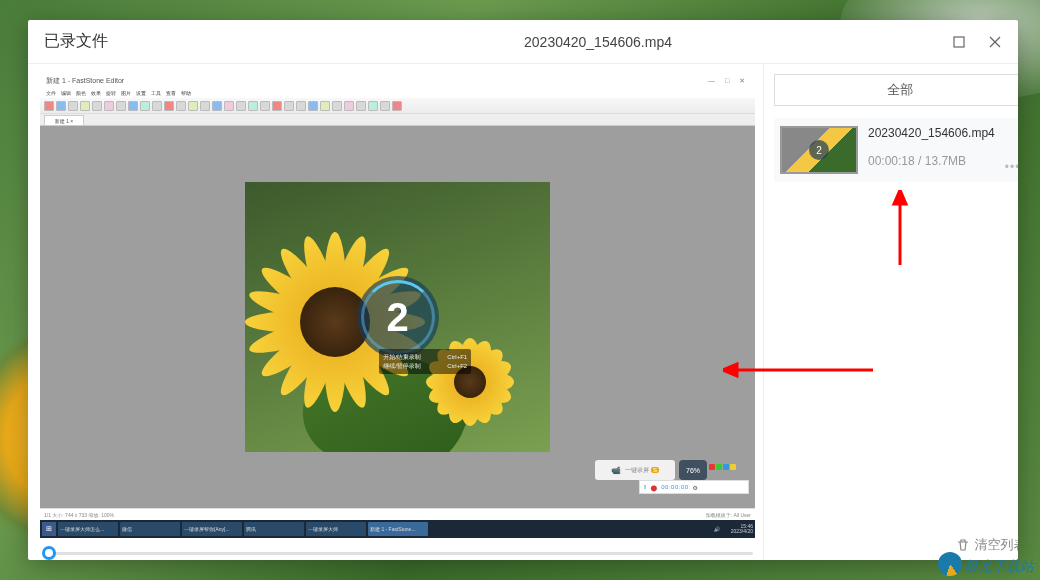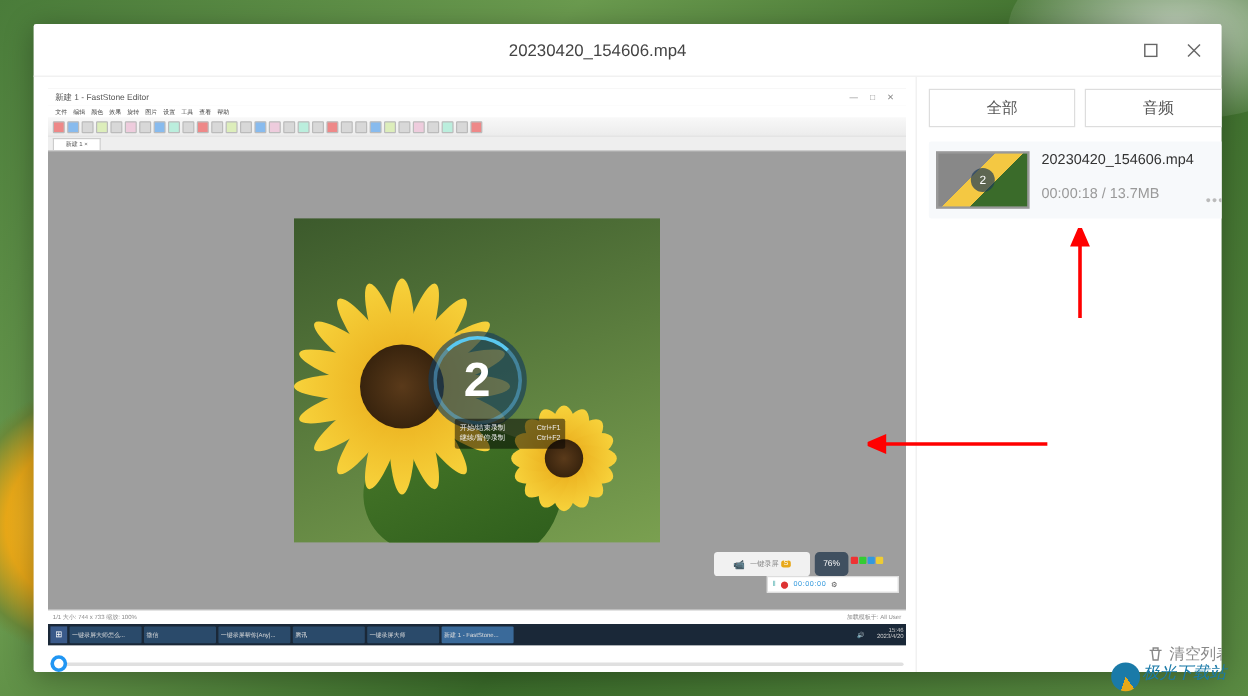--- a/index.html
+++ b/index.html
@@ -82,31 +82,32 @@
 .thumb-badge { position:absolute; left:50%; top:50%; width:20px; height:20px; margin:-10px 0 0 -10px; background:rgba(30,60,90,0.7); border-radius:50%; color:#fff; font-size:10px; display:flex; align-items:center; justify-content:center;}
 .file-info { flex:1; font-size:12px; color:#333; }
 .file-name { margin-bottom:14px; }
 .file-meta { color:#999; font-size:12px; }
 .file-more { color:#bbb; align-self:flex-end; letter-spacing:1px; cursor:pointer; font-size:12px;}
 .clear-link { margin-top:auto; height:30px; display:flex; align-items:center; justify-content:flex-end; font-size:13px; color:#888; cursor:pointer; gap:4px; }
 
 .arrow { position:absolute; pointer-events:none; }
 .arrow svg line, .arrow svg polygon { stroke:#ff0000; fill:#ff0000; stroke-width:3; }
 
-.watermark { position:absolute; right:18px; bottom:4px; font-size:14px; color:#1a7aa8; font-style:italic; display:flex; align-items:flex-start; gap:2px; z-index:5;}
+.watermark { position:absolute; right:6px; bottom:4px; font-size:14px; color:#1a7aa8; font-style:italic; display:flex; align-items:flex-end; gap:2px; z-index:5;}
 .watermark .logo { width:24px; height:24px; border-radius:50%; background: conic-gradient(#1a7aa8 0 40%, #e8a818 40% 55%, #1a7aa8 55% 100%); position:relative;}
 </style>
 </head>
 <body>
 
 <div class="bg"></div>
 
 <div class="window">
 
   <div class="titlebar">
+    <div class="title-left">已录文件</div>
     <div class="title-center">20230420_154606.mp4</div>
     <div class="title-right">
       <div class="winbtn">
           <svg width="12" height="12">
             <rect x="1" y="1" width="10" height="10" fill="none" stroke="#666" stroke-width="1.2"></rect>
           </svg>
         </div>
       <div class="winbtn">
           <svg width="12" height="12">
             <line x1="1" y1="1" x2="11" y2="11" stroke="#666" stroke-width="1.2"></line>
@@ -280,21 +281,20 @@
         <div class="progress-track">
           <div class="progress-thumb"></div>
         </div>
       </div>
 
     </div>
 
     <div class="list-pane">
       <div class="tabs">
         <div class="tab">全部</div>
-        <div class="tab">音频</div>
       </div>
 
       <div class="file-item">
         <div class="thumb">
           <div class="thumb-inner"></div>
           <div class="thumb-badge">2</div>
         </div>
         <div class="file-info">
           <div class="file-name">20230420_154606.mp4</div>
           <div class="file-meta">00:00:18 / 13.7MB</div>

